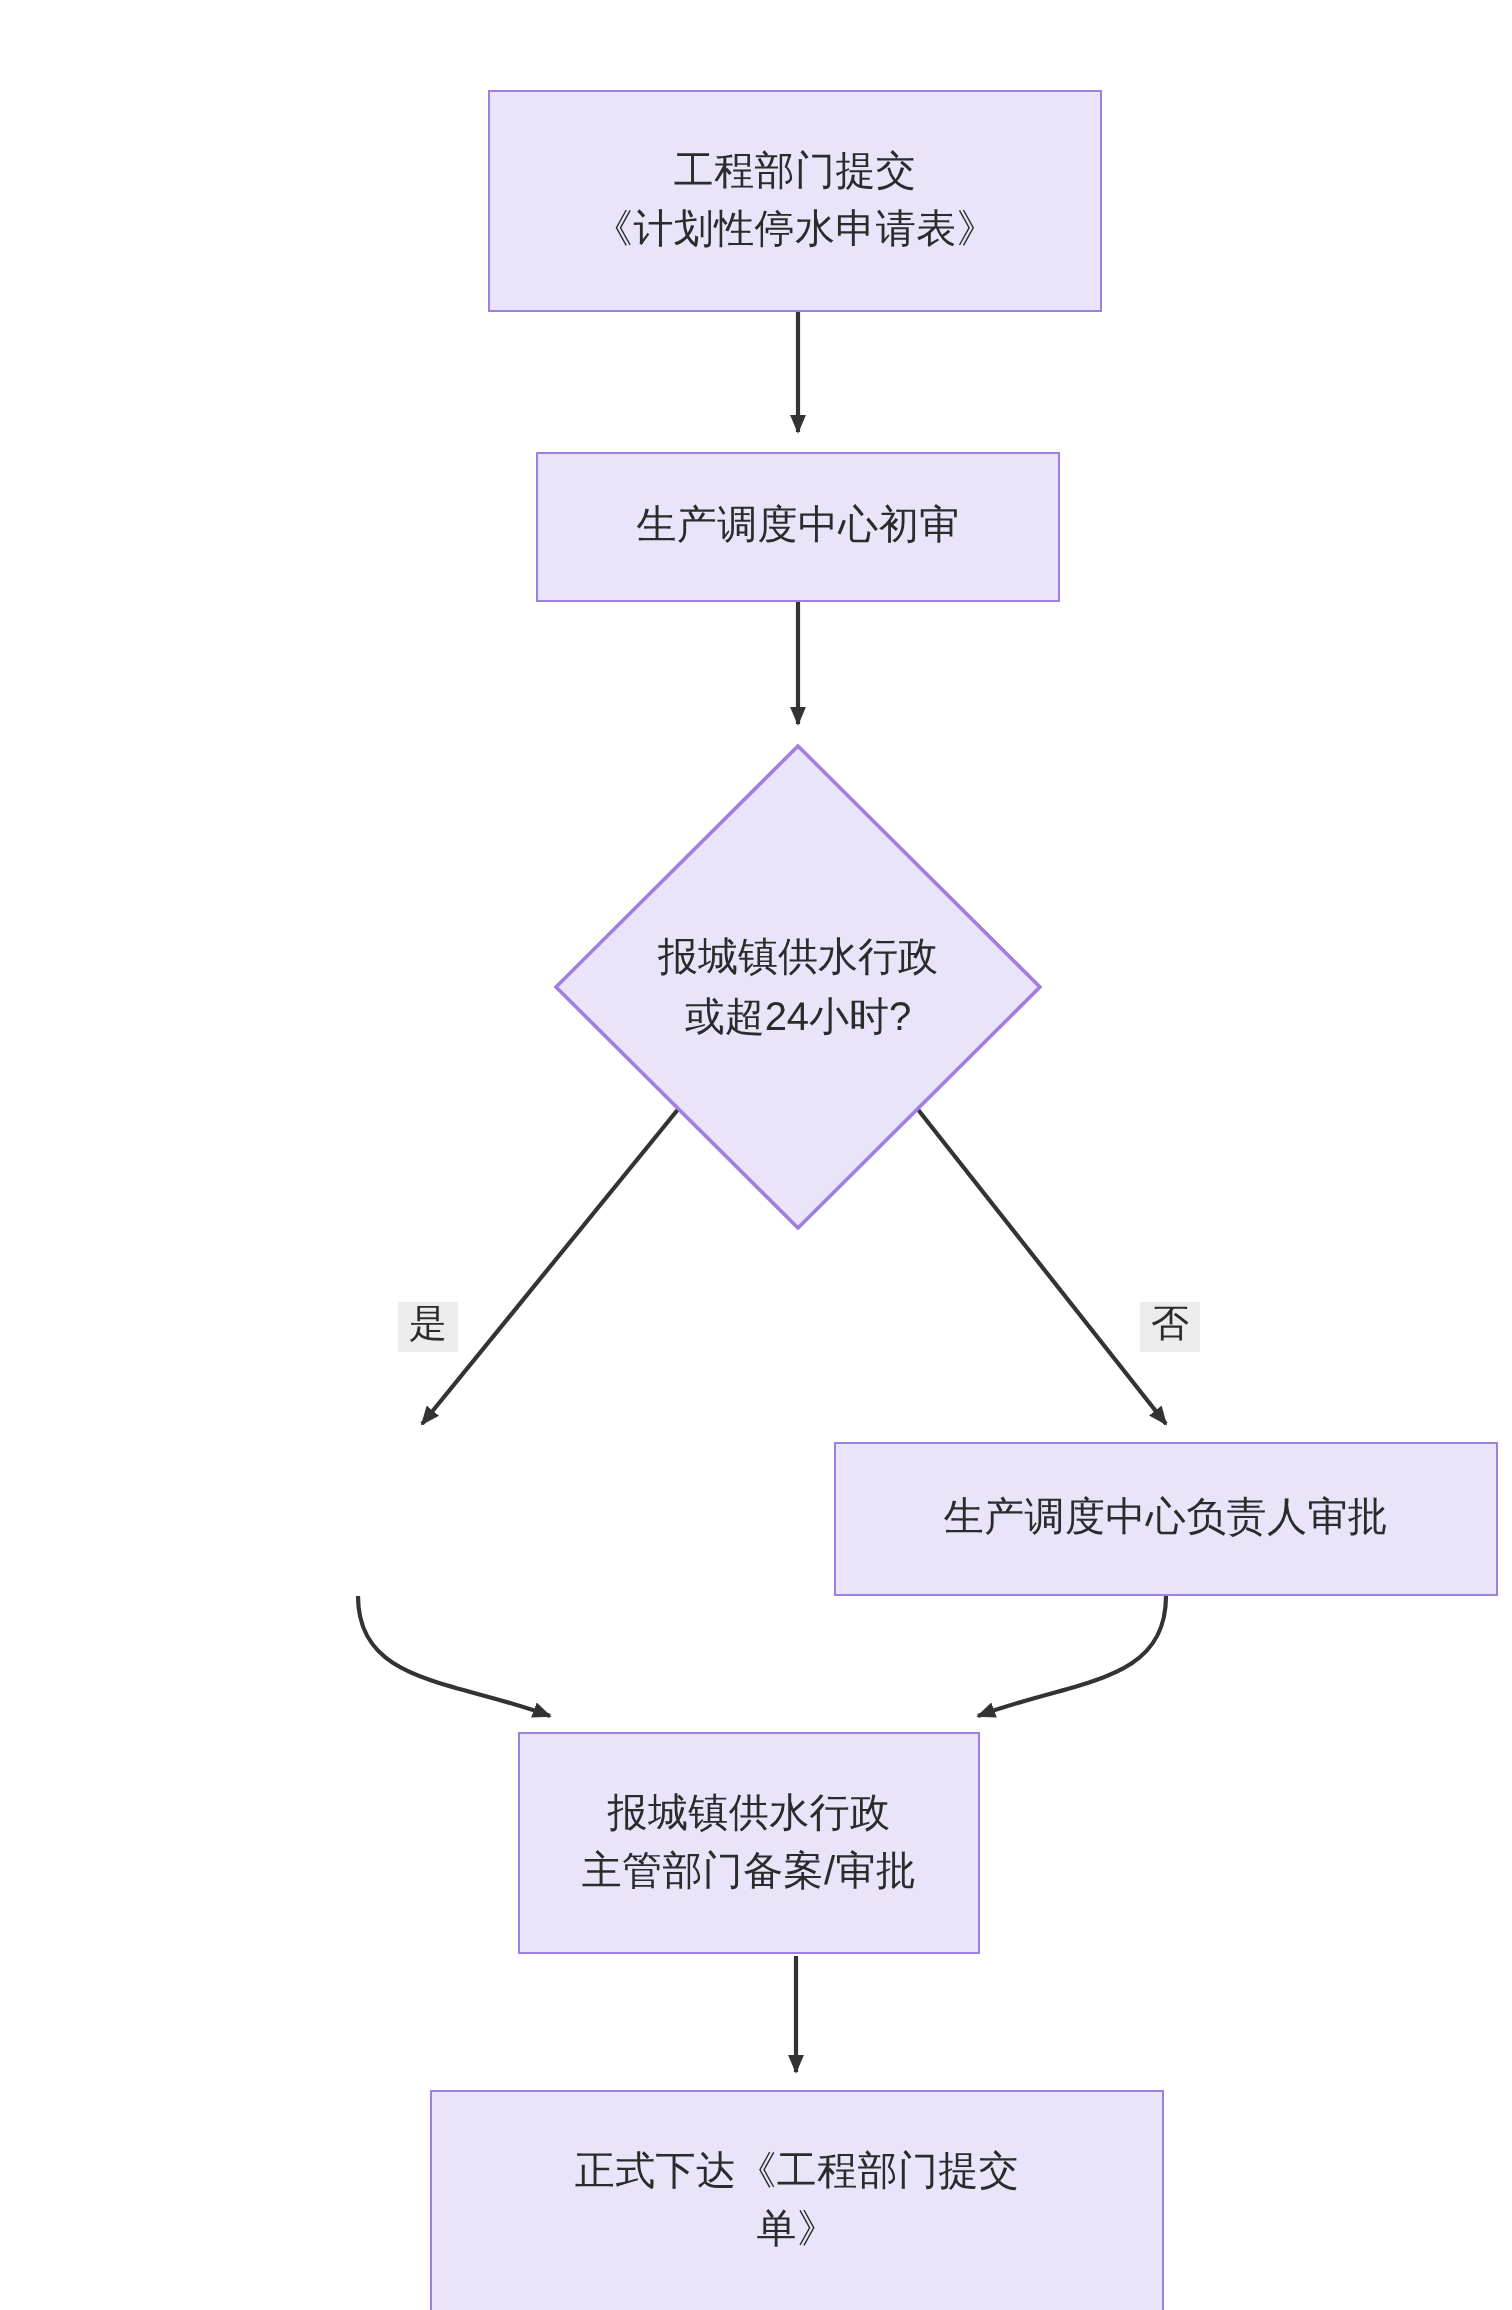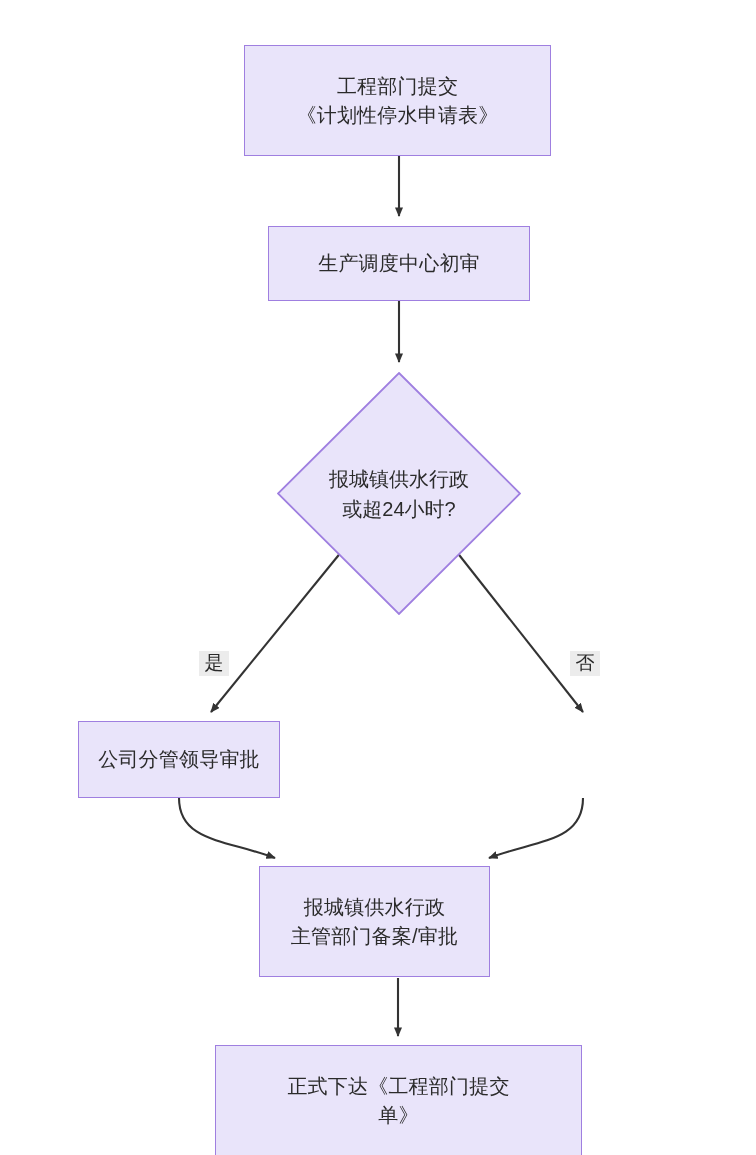--- a/index.html
+++ b/index.html
@@ -113,22 +113,22 @@
       <polygon points="122,1 243,121.5 122,242 1,121.5" fill="#e9e4fa" stroke="#9f7fe0" stroke-width="1.8"></polygon>
     </svg>
     <div class="diamond-label">报城镇供水行政
 或超24小时?</div>
   </div>
 
   <div class="edge-label" style="left:162px; top:651px; width:26px;">是</div>
 
   <div class="edge-label" style="left:533px; top:651px; width:26px;">否</div>
 
-  <div class="node" style="left:41px; top:721px; width:202px; height:77px;">公司分管领导审批</div>
 
+  <div class="node" style="left:380px; top:721px; width:332px; height:77px;">生产调度中心负责人审批</div>
 
   <div class="node" style="left:222px; top:866px; width:231px; height:111px;">报城镇供水行政
 主管部门备案/审批</div>
 
   <div class="node" style="left:178px; top:1045px; width:367px; height:111px;">正式下达《工程部门提交
 单》</div>
 
 </div>
 
 </body></html>

